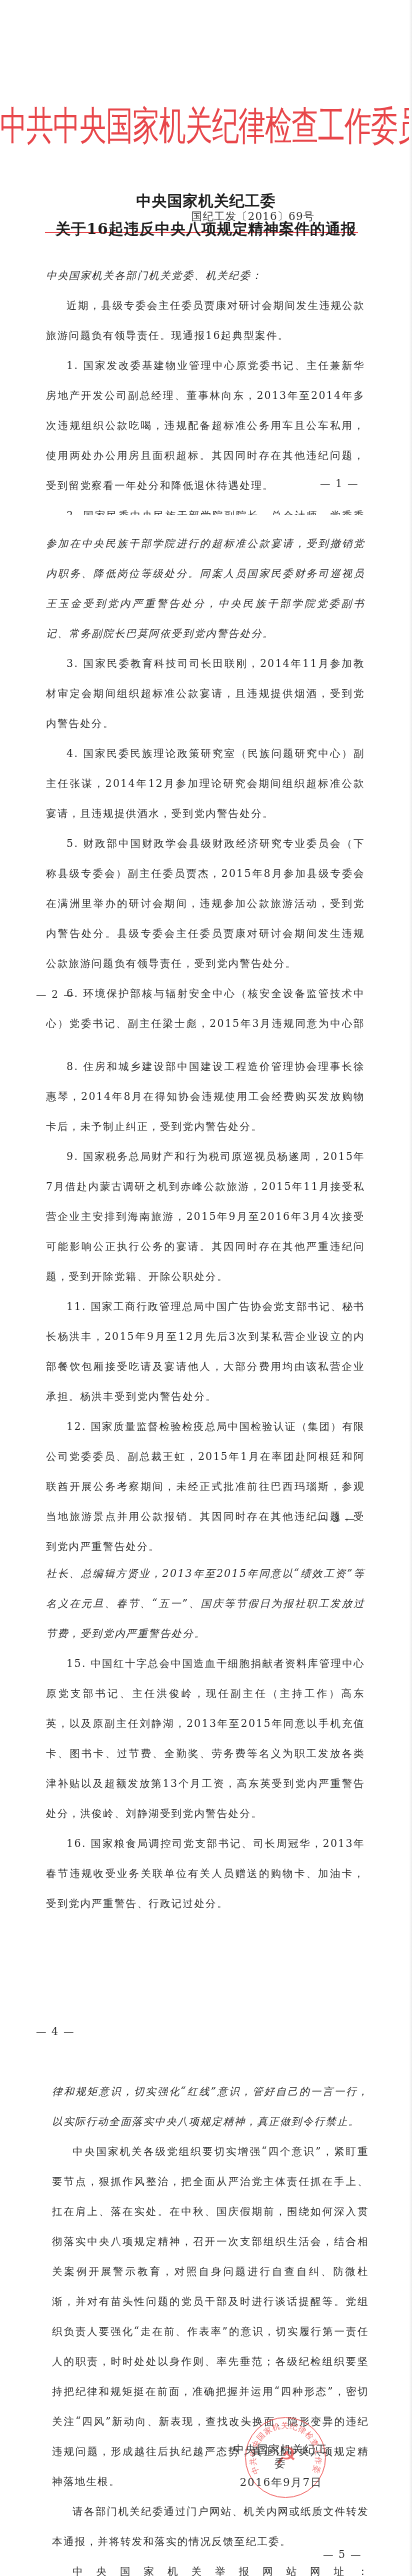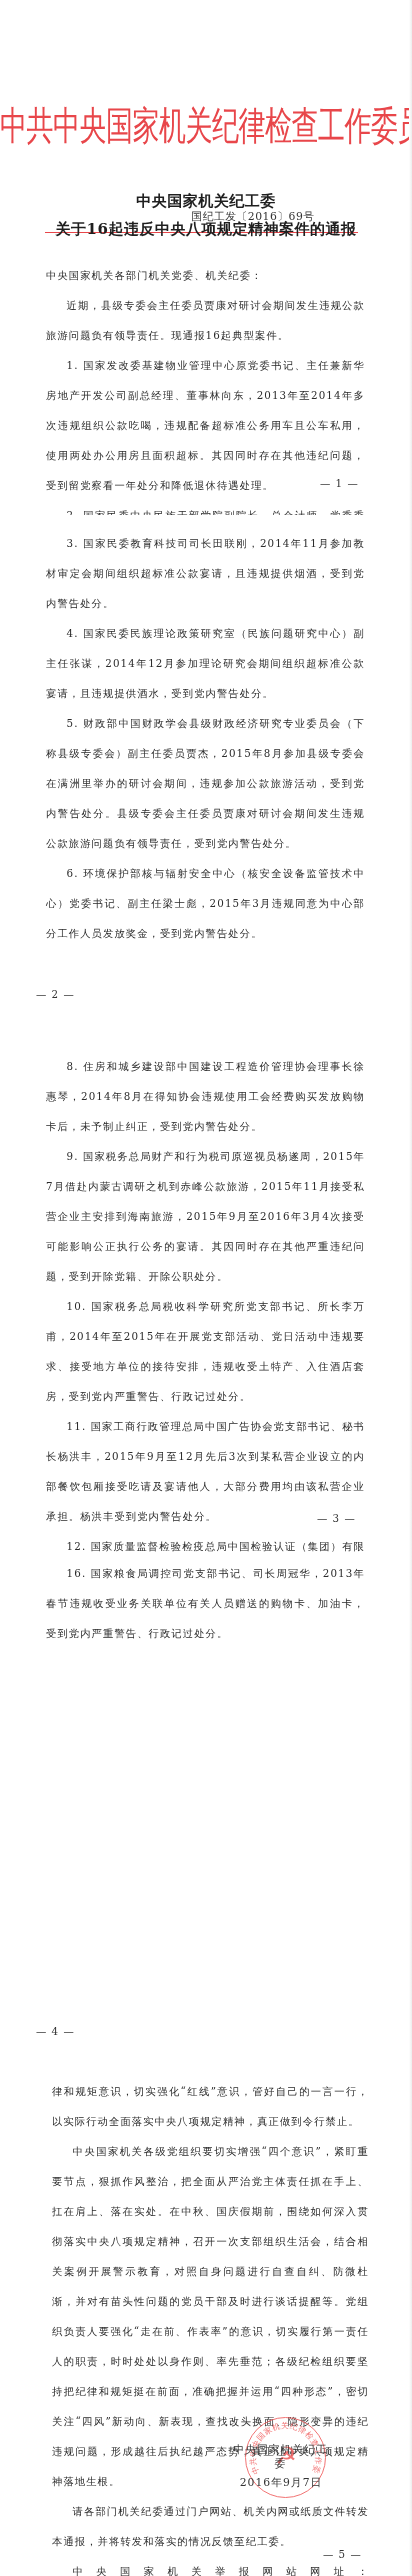--- a/index.html
+++ b/index.html
@@ -6,21 +6,21 @@
   body { width: 412px; font-family: "DejaVu Serif", "Liberation Serif", serif; color: #2b2b2b; }
   .page { position: relative; width: 412px; height: 519px; background: #ffffff; overflow: hidden; box-sizing: border-box; }
   .page.p1 { height: 515px; }
   .page.p2 { height: 520px; }
   .page.p3 { height: 520px; }
   .page.p4 { height: 520px; }
   .page.p5 { height: 522px; }
   .edge-right { position: absolute; right: 0; top: 0; width: 3.1px; height: 100%; background: linear-gradient(to right, #ffffff, #ececec); }
   .body-text { position: absolute; left: 46px; width: 319px; font-size: 10.3px; line-height: 30px; letter-spacing: 1.1px; text-align: justify; }
   .body-text p { margin: 0; text-indent: 2em; }
-  .body-text p.noindent { text-indent: 0; }
+  .body-text p.noindent { text-indent: 0; font-style: italic; }
   .red-title { position: absolute; top: 100px; left: 0; width: 412px; text-align: center; color: #e8464a; font-family: "DejaVu Serif", serif; font-size: 27px; font-weight: normal; letter-spacing: -0.5px; transform: scaleY(1.45); transform-origin: center top; white-space: nowrap; }
   .doc-no { position: absolute; top: 210px; left: 0; width: 412px; text-align: center; font-size: 10.8px; letter-spacing: 0.5px; color: #333; margin-left: 47px; }
   .red-rule { position: absolute; top: 232px; left: 45px; width: 313px; height: 1px; background: #e8464a; }
   .main-title { position: absolute; left: 0; width: 412px; text-align: center; font-size: 15px; font-weight: bold; color: #1f1f1f; letter-spacing: 0.5px; }
   .page-num { position: absolute; font-size: 10.3px; color: #333; letter-spacing: 1px; }
   .seal { position: absolute; left: 245px; top: 2.1px; width: 81px; height: 81px; border: 1.5px solid #ef5a5a; border-radius: 50%; box-sizing: border-box; opacity: 0.85; }
   .seal-ring-text { position: absolute; inset: 0; }
   .seal-emblem { position: absolute; left: 27px; top: 25px; width: 26px; height: 26px; color: #ef5a5a; font-size: 24px; line-height: 26px; text-align: center; }
   .signature { position: absolute; font-size: 10.8px; letter-spacing: 1px; color: #333; text-align: center; }
 </style>
@@ -38,45 +38,47 @@
     <p>近期，县级专委会主任委员贾康对研讨会期间发生违规公款旅游问题负有领导责任。现通报16起典型案件。</p>
     <p>1. 国家发改委基建物业管理中心原党委书记、主任兼新华房地产开发公司副总经理、董事林向东，2013年至2014年多次违规组织公款吃喝，违规配备超标准公务用车且公车私用，使用两处办公用房且面积超标。其因同时存在其他违纪问题，受到留党察看一年处分和降低退休待遇处理。</p>
     <p>2. 国家民委中央民族干部学院副院长、总会计师、党委委员兼国家民委招待所所长徐莹，2014年6月至12月期间，5次组织、</p>
   </div>
   <div class="page-num" style="left:320px; top:477px">— 1 —</div>
   <div class="edge-right"></div>
 </div>
 
 <div class="page p2">
   <div class="body-text" style="top:13px">
+    <p class="noindent">参加在中央民族干部学院进行的超标准公款宴请，受到撤销党内职务、降低岗位等级处分。同案人员国家民委财务司巡视员王玉金受到党内严重警告处分，中央民族干部学院党委副书记、常务副院长巴莫阿依受到党内警告处分。</p>
     <p>3. 国家民委教育科技司司长田联刚，2014年11月参加教材审定会期间组织超标准公款宴请，且违规提供烟酒，受到党内警告处分。</p>
     <p>4. 国家民委民族理论政策研究室（民族问题研究中心）副主任张谋，2014年12月参加理论研究会期间组织超标准公款宴请，且违规提供酒水，受到党内警告处分。</p>
     <p>5. 财政部中国财政学会县级财政经济研究专业委员会（下称县级专委会）副主任委员贾杰，2015年8月参加县级专委会在满洲里举办的研讨会期间，违规参加公款旅游活动，受到党内警告处分。县级专委会主任委员贾康对研讨会期间发生违规公款旅游问题负有领导责任，受到党内警告处分。</p>
     <p>6. 环境保护部核与辐射安全中心（核安全设备监管技术中心）党委书记、副主任梁士彪，2015年3月违规同意为中心部分工作人员发放奖金，受到党内警告处分。</p>
 
   </div>
   <div class="page-num" style="left:36px; top:473px">— 2 —</div>
   <div class="edge-right"></div>
 </div>
 
 <div class="page p3">
   <div class="body-text" style="top:15.5px">
     <p>8. 住房和城乡建设部中国建设工程造价管理协会理事长徐惠琴，2014年8月在得知协会违规使用工会经费购买发放购物卡后，未予制止纠正，受到党内警告处分。</p>
     <p>9. 国家税务总局财产和行为税司原巡视员杨遂周，2015年7月借赴内蒙古调研之机到赤峰公款旅游，2015年11月接受私营企业主安排到海南旅游，2015年9月至2016年3月4次接受可能影响公正执行公务的宴请。其因同时存在其他严重违纪问题，受到开除党籍、开除公职处分。</p>
-    <p>10. 国家税务总局税收科学研究所党支部书记、所长李万甫，2014年至2015年在开展党支部活动、党日活动中违规要求、接受地方单位的接待安排，违规收受土特产、入住酒店套房，受到党内严重警告、行政记过处分。</p>
     <p>11. 国家工商行政管理总局中国广告协会党支部书记、秘书长杨洪丰，2015年9月至12月先后3次到某私营企业设立的内部餐饮包厢接受吃请及宴请他人，大部分费用均由该私营企业承担。杨洪丰受到党内警告处分。</p>
     <p>12. 国家质量监督检验检疫总局中国检验认证（集团）有限公司党委委员、副总裁王虹，2015年1月在率团赴阿根廷和阿联酋开展公务考察期间，未经正式批准前往巴西玛瑙斯，参观当地旅游景点并用公款报销。其因同时存在其他违纪问题，受到党内严重警告处分。</p>
 
   </div>
   <div class="page-num" style="left:317px; top:477px">— 3 —</div>
   <div class="edge-right"></div>
 </div>
 
 <div class="page p4">
   <div class="body-text" style="top:2.6px">
+    <p class="noindent">社长、总编辑方贤业，2013年至2015年同意以“绩效工资”等名义在元旦、春节、“五一”、国庆等节假日为报社职工发放过节费，受到党内严重警告处分。</p>
+    <p>15. 中国红十字总会中国造血干细胞捐献者资料库管理中心原党支部书记、主任洪俊岭，现任副主任（主持工作）高东英，以及原副主任刘静湖，2013年至2015年同意以手机充值卡、图书卡、过节费、全勤奖、劳务费等名义为职工发放各类津补贴以及超额发放第13个月工资，高东英受到党内严重警告处分，洪俊岭、刘静湖受到党内警告处分。</p>
     <p>16. 国家粮食局调控司党支部书记、司长周冠华，2013年春节违规收受业务关联单位有关人员赠送的购物卡、加油卡，受到党内严重警告、行政记过处分。</p>
 
   </div>
   <div class="page-num" style="left:36px; top:470px">— 4 —</div>
   <div class="edge-right"></div>
 </div>
 
 <div class="page p5">
   <div class="body-text" style="top:1px; left:52px; width:317px">
     <p class="noindent">律和规矩意识，切实强化“红线”意识，管好自己的一言一行，以实际行动全面落实中央八项规定精神，真正做到令行禁止。</p>

